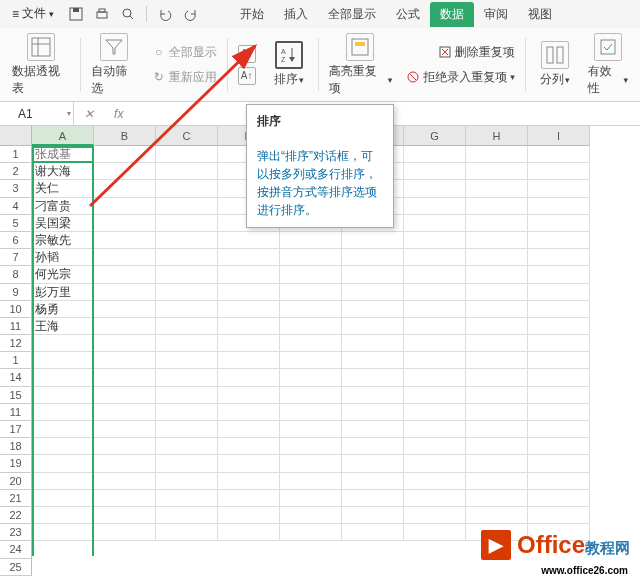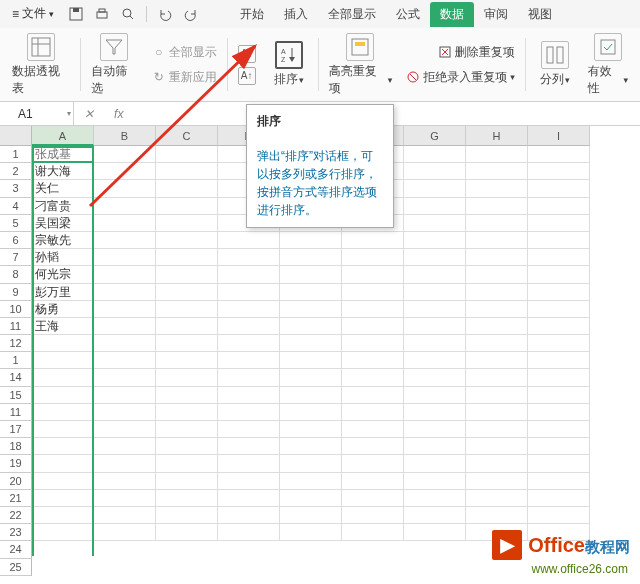--- a/index.html
+++ b/index.html
@@ -45,23 +45,23 @@
   .active-cell { position: absolute; left: 0; top: 0; width: 62px; height: 17.2px; border: 2px solid #2fa86c; pointer-events: none; background: rgba(255,255,255,0.3); }
   
   .tooltip { position: absolute; left: 246px; top: 104px; width: 148px; background: #fff; border: 1px solid #aaa; box-shadow: 2px 2px 6px rgba(0,0,0,0.2); padding: 8px 10px; font-size: 12px; z-index: 20; }
   .tooltip-title { font-weight: bold; margin-bottom: 6px; }
   .tooltip-body { color: #0369a1; line-height: 1.5; margin-top: 17px; }
   
   .arrow-svg { position: absolute; left: 80px; top: 36px; z-index: 15; pointer-events: none; }
   
   .watermark { position: absolute; right: 10px; bottom: 24px; display: flex; align-items: center; gap: 6px; z-index: 30; }
   .wm-logo { width: 30px; height: 30px; background: #d83b01; color: #fff; display: flex; align-items: center; justify-content: center; font-size: 18px; font-weight: bold; border-radius: 2px; }
-  .wm-text1 { color: #d83b01; font-size: 20px; font-weight: bold; }
+  .wm-text1 { color: #d83b01; font-size: 24px; font-weight: bold; }
   .wm-text2 { color: #2a7ab0; font-size: 15px; font-weight: bold; }
-  .wm-url { position: absolute; right: 12px; bottom: 8px; color: #4d7c0f; font-size: 12px; z-index: 30; }
+  .wm-url { position: absolute; right: 12px; bottom: 8px; color: #000000; font-size: 10px; z-index: 30; font-weight: bold; }
   
   .mini-ico { width:14px; height:14px; display:inline-flex; align-items:center; justify-content:center; }
 </style>
 </head>
 <body>
 
 <div class="titlebar">
   <div class="menu-btn">
     <span>≡</span>
     <span>文件</span>

